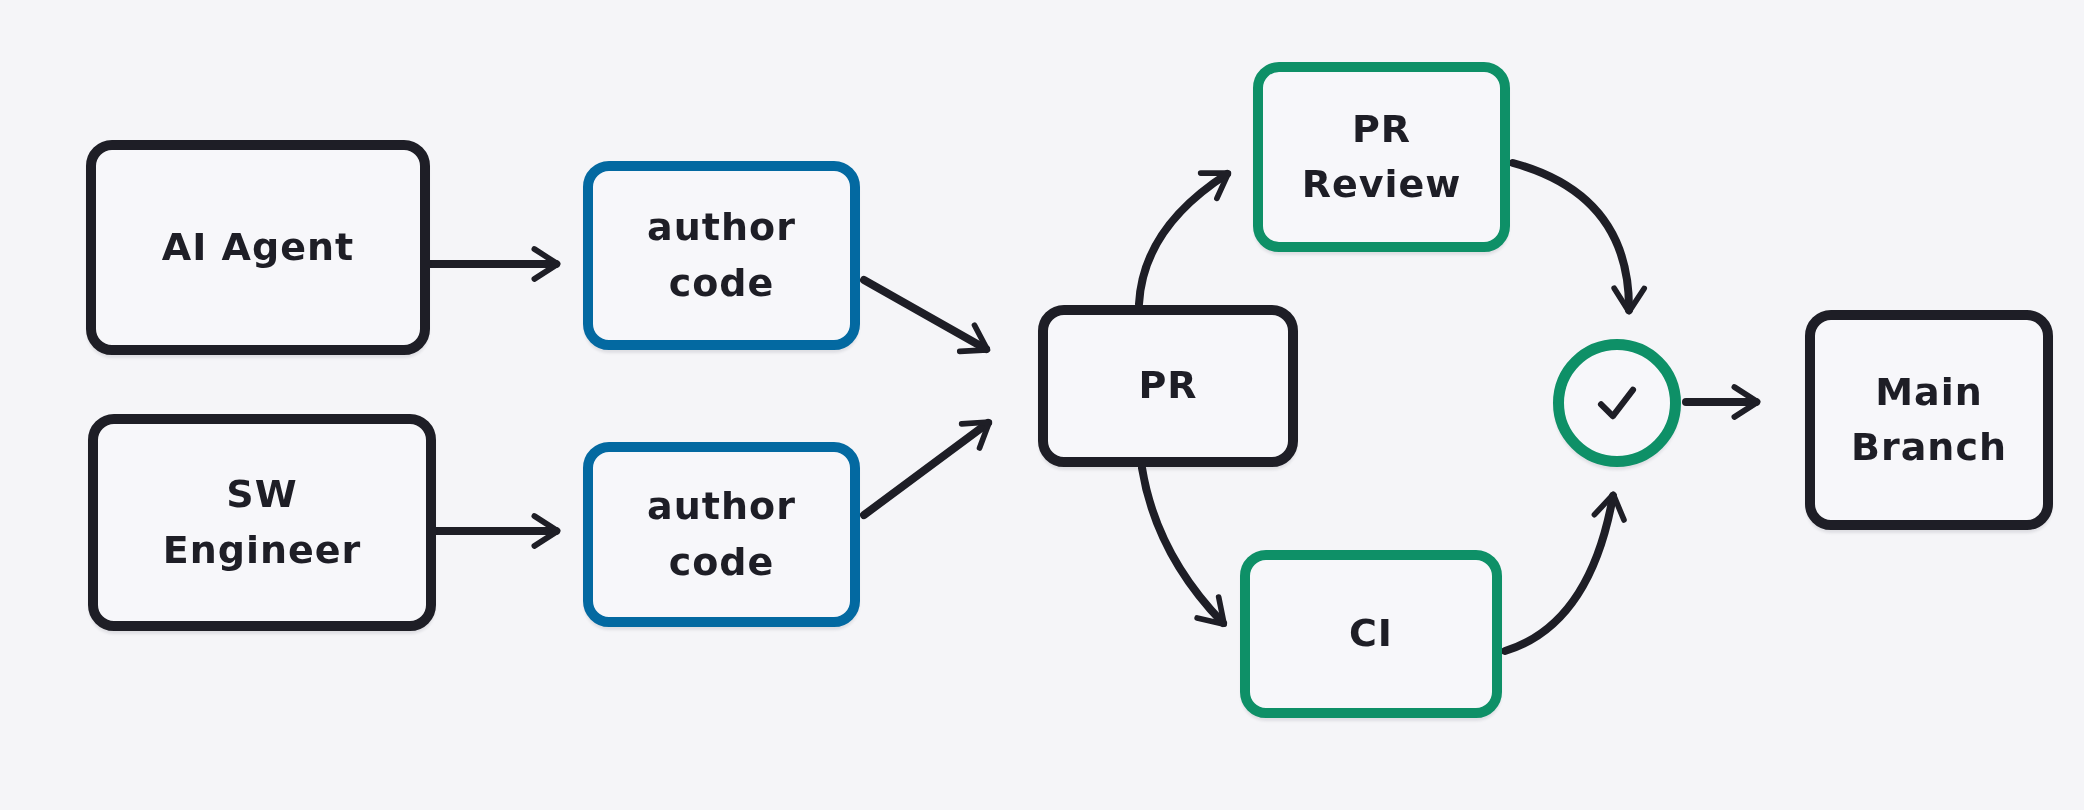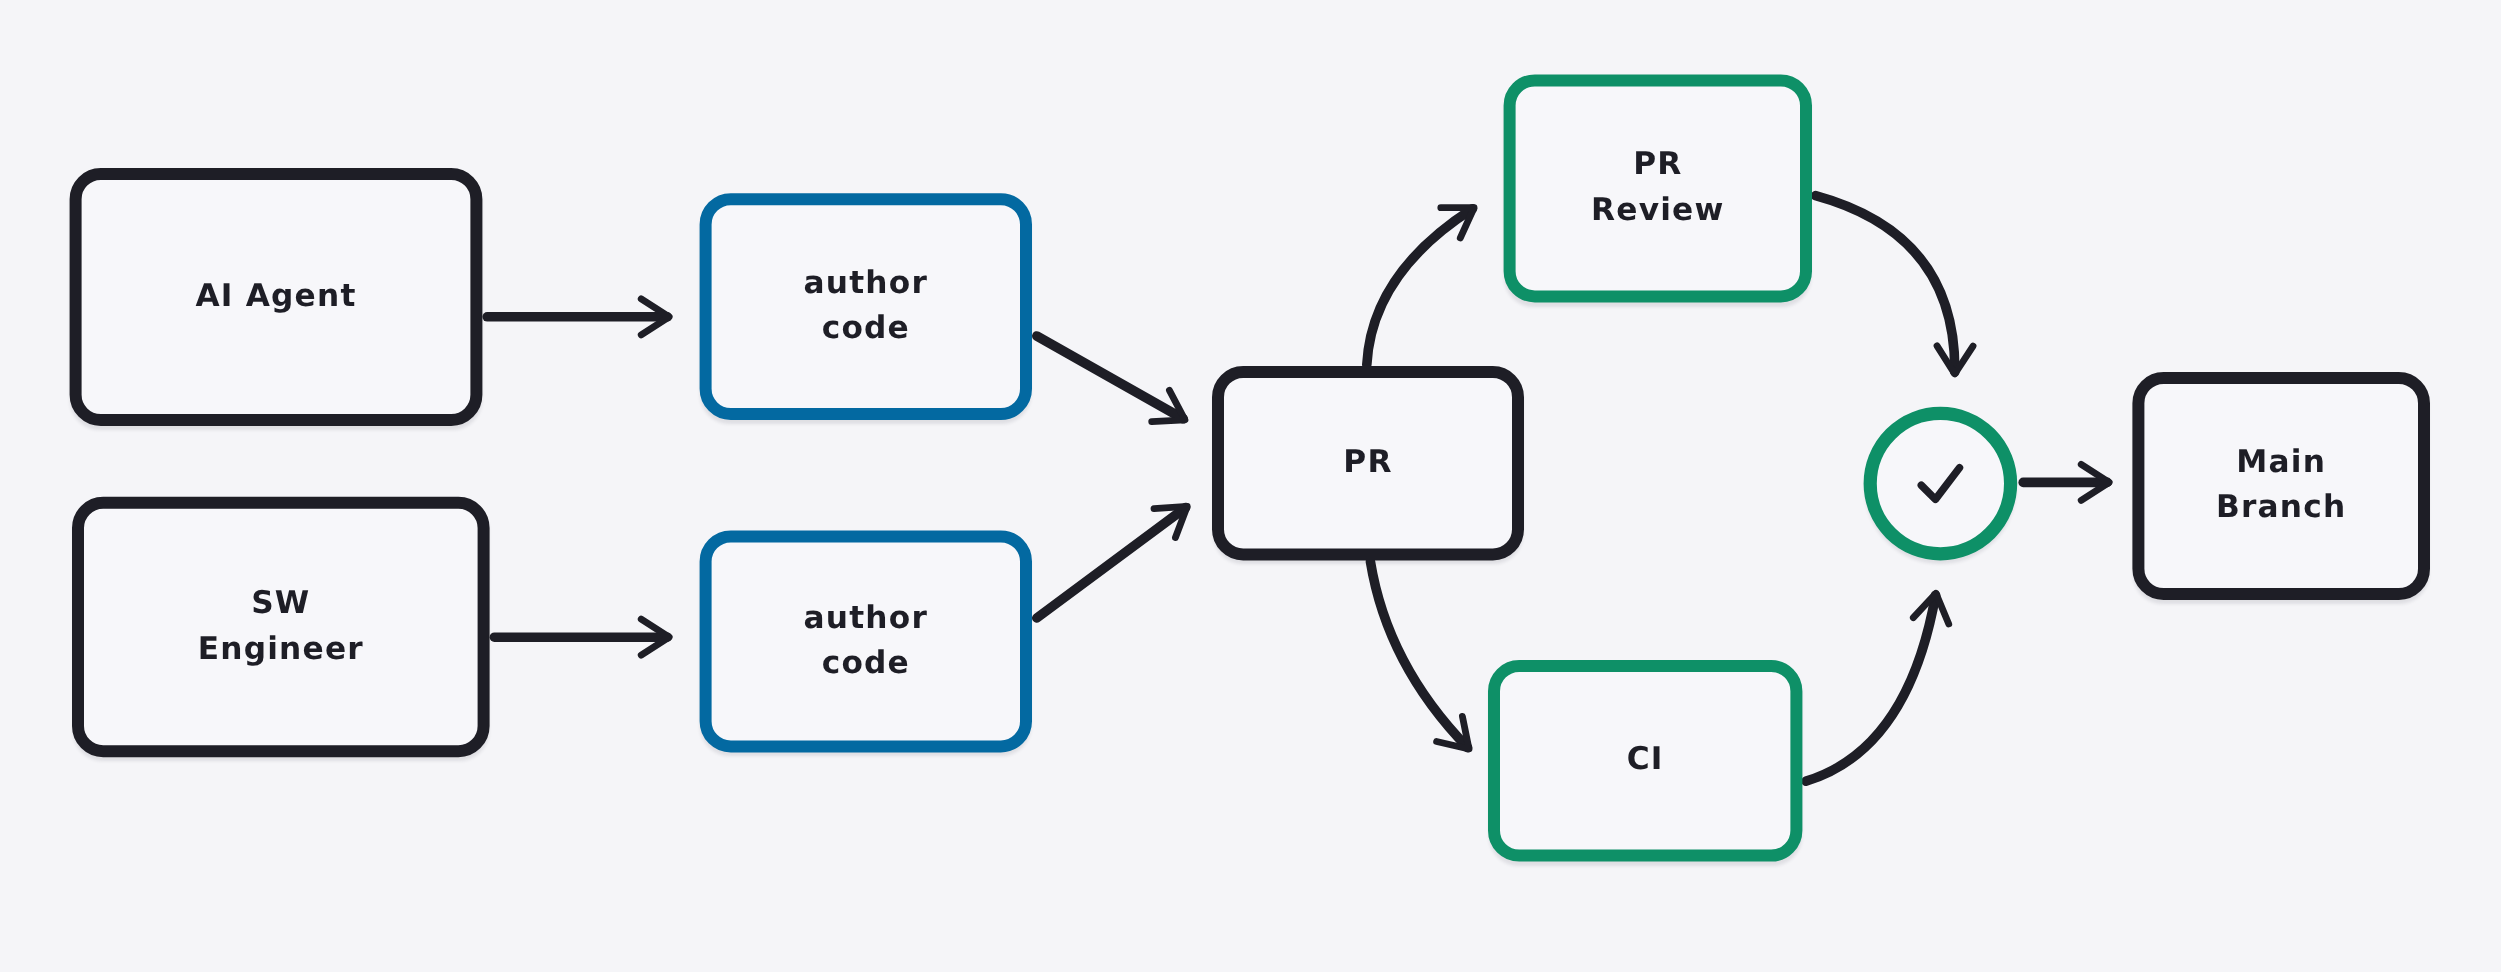--- a/index.html
+++ b/index.html
@@ -27,41 +27,41 @@
     height: 810px;
   }
   .node {
     position: absolute;
     box-sizing: border-box;
     border-radius: 26px;
     display: flex;
     align-items: center;
     justify-content: center;
     text-align: center;
-    font-size: 26px;
+    font-size: 38px;
     font-weight: 700;
     line-height: 1.45;
     letter-spacing: 1px;
     color: #1e1e26;
     white-space: pre-line;
     background: #f7f7fa;
     box-shadow: 0 4px 3px -1px rgba(30,30,45,0.10);
   }
-  .border-black { border: 10px solid #1e1e26; }
+  .border-black { border: 10px solid #1e1e26; margin-left: 28px; }
   .border-blue  { border: 10px solid #0369a1; }
   .border-green { border: 10px solid #0e9067; }
 
   .n-ai-agent        { left: 58px;   top: 140px; width: 344px; height: 215px; }
   .n-sw-engineer     { left: 60px;   top: 414px; width: 348px; height: 217px; }
   .n-author-code-top { left: 583px;  top: 161px; width: 277px; height: 189px; }
   .n-author-code-bot { left: 583px;  top: 442px; width: 277px; height: 185px; }
   .n-pr              { left: 1010px; top: 305px; width: 260px; height: 162px; }
   .n-pr-review       { left: 1253px; top: 62px;  width: 257px; height: 190px; }
   .n-ci              { left: 1240px; top: 550px; width: 262px; height: 168px; }
-  .n-main-branch     { left: 1777px; top: 310px; width: 248px; height: 190px; }
+  .n-main-branch     { left: 1777px; top: 310px; width: 248px; height: 220px; }
 
   .n-check {
     left: 1553px; top: 339px;
     width: 128px; height: 128px;
     border-radius: 50%;
     border: 11px solid #0e9067;
   }
   .n-check svg { width: 72px; height: 72px; }
 </style>
 </head>

